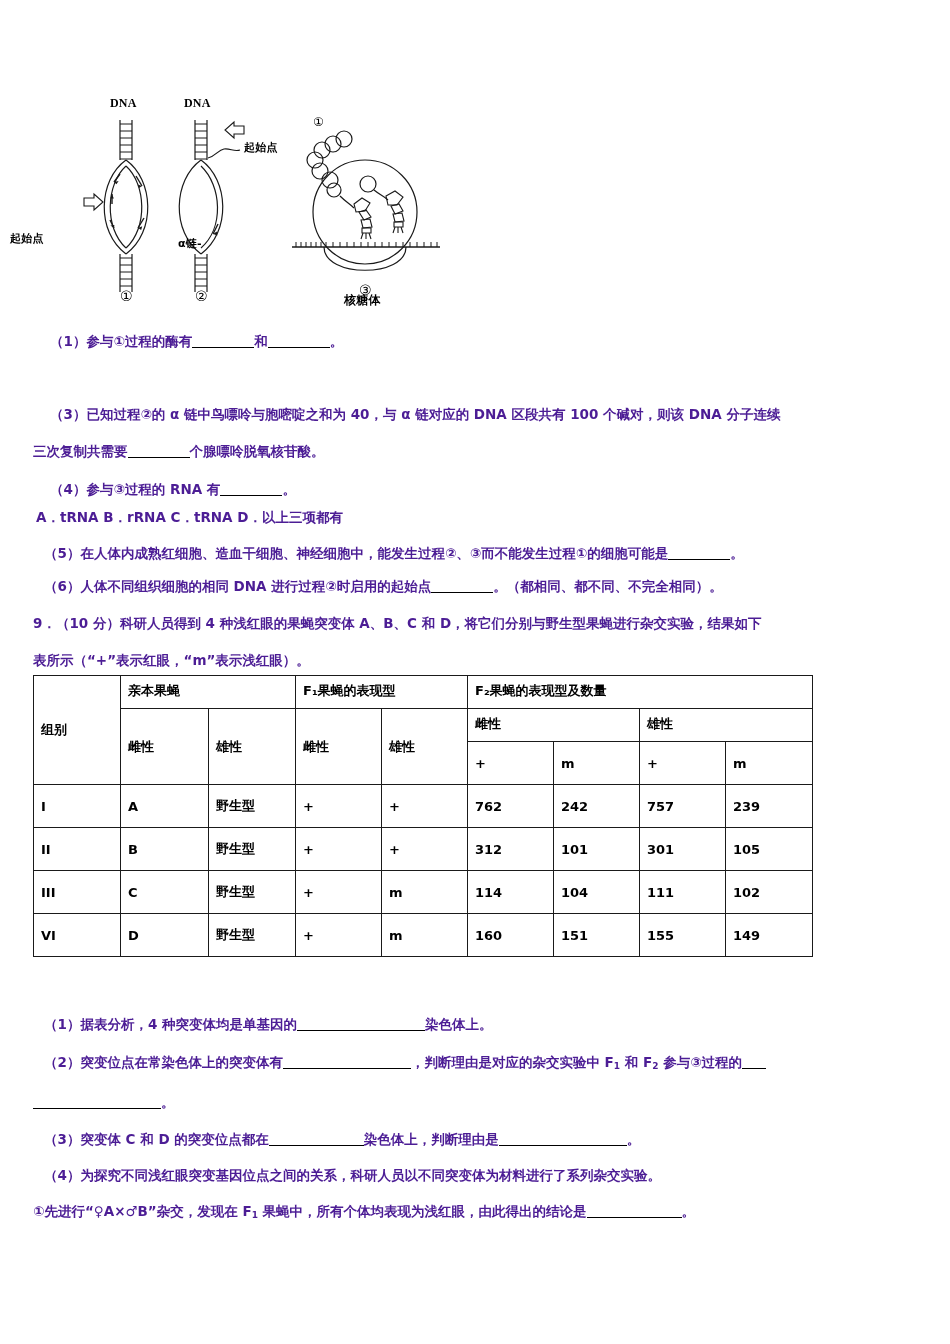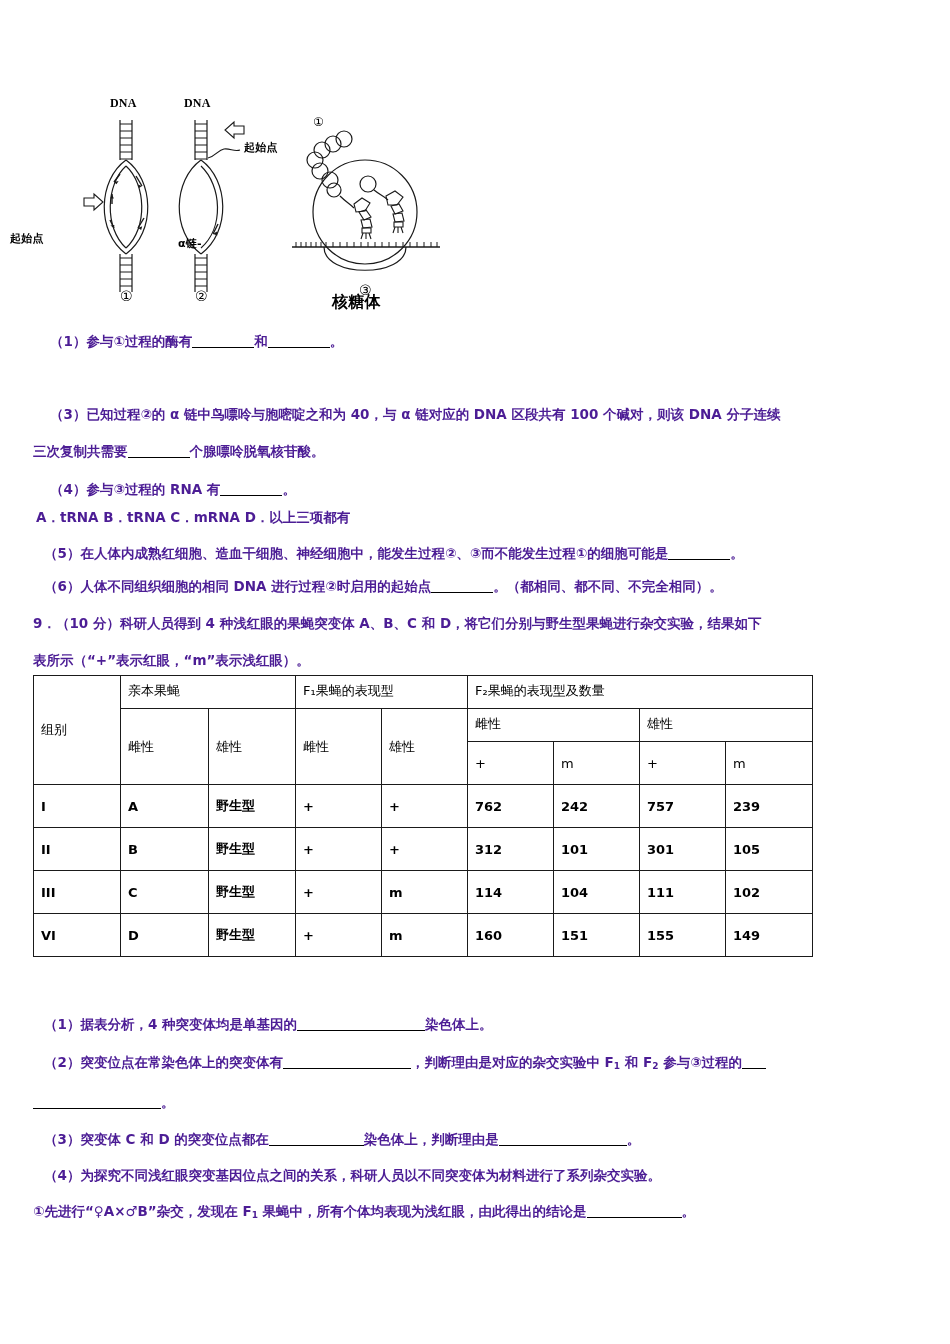--- a/index.html
+++ b/index.html
@@ -80,21 +80,21 @@
     font-family: "DejaVu Sans", "Liberation Sans", sans-serif;
     font-size: 13px;
     font-weight: bold;
   }
   table.data td {
     border: 1px solid #1a1a1a;
     padding: 4px 7px;
     vertical-align: middle;
     height: 22px;
   }
-  table.data td.hd { font-weight: normal; margin-left: 32px; }
+  table.data td.hd { font-weight: bold; margin-left: 32px; }
   table.data td.tall { height: 56px; }
   table.data td.row { height: 34px; }
   table.data td.top { vertical-align: top; padding-top: 6px; }
   table.data td.mid { vertical-align: middle; }
 </style>
 </head>
 <body>
 
 <div class="page">
 
@@ -230,21 +230,21 @@
 
         <path d="M276,155 C276,186 358,186 358,155"></path>
       </g>
     </svg>
 
     <span class="fig-label" style="left:62px; top:4px;">DNA</span>
     <span class="fig-label" style="left:136px; top:4px;">DNA</span>
     <span class="fig-label fig-cn" style="left:196px; top:8px;">起始点</span>
     <span class="fig-label fig-cn" style="left:-38px; top:99px;">起始点</span>
     <span class="fig-label fig-cn" style="left:130px; top:104px;">α链-</span>
-    <span class="fig-label fig-cn" style="left:284px; top:160px; font-size:16px;font-family:Liberation Mono, monospace;">核糖体</span>
+    <span class="fig-label fig-cn" style="left:296px; top:160px; font-size:12px;font-family:Liberation Mono, monospace;">核糖体</span>
     <span class="fig-label circled" style="left:72px; top:196px;">①</span>
     <span class="fig-label circled" style="left:147px; top:196px;">②</span>
     <span class="fig-label circled" style="left:311px; top:190px;">③</span>
     <span class="fig-label circled" style="left:265px; top:23px; font-size:12px;">①</span>
   </div>
 
   <div class="q-line" style="left:50px; top:333px;">
     <span>（1）参与①过程的酶有</span><span class="blank-s"></span><span>和</span><span class="blank-s"></span><span>。</span>
   </div>
 
@@ -253,21 +253,21 @@
     <span>（3）已知过程②的 α 链中鸟嘌呤与胞嘧啶之和为 40，与 α 链对应的 DNA 区段共有 100 个碱对，则该 DNA 分子连续</span>
   </div>
   <div class="q-line" style="left:33px; top:443px;">
     <span>三次复制共需要</span><span class="blank-s"></span><span>个腺嘌呤脱氧核苷酸。</span>
   </div>
 
   <div class="q-line" style="left:50px; top:481px;">
     <span>（4）参与③过程的 RNA 有</span><span class="blank-s"></span><span>。</span>
   </div>
 
-  <div class="q-line" style="left:36px; top:509px;">A．tRNA      B．tRNA        C．mRNA        D．以上三项都有</div>
+  <div class="q-line" style="left:36px; top:509px;">A．tRNA      B．rRNA        C．tRNA        D．以上三项都有</div>
 
   <div class="q-line" style="left:44px; top:545px;">
     <span>（5）在人体内成熟红细胞、造血干细胞、神经细胞中，能发生过程②、③而不能发生过程①的细胞可能是</span><span class="blank-s"></span><span>。</span>
   </div>
 
   <div class="q-line" style="left:44px; top:578px;">
     <span>（6）人体不同组织细胞的相同 DNA 进行过程②时启用的起始点</span><span class="blank-s"></span><span>。（都相同、都不同、不完全相同）。</span>
   </div>
 
   <div class="q-line" style="left:33px; top:615px;">9．（10 分）科研人员得到 4 种浅红眼的果蝇突变体 A、B、C 和 D，将它们分别与野生型果蝇进行杂交实验，结果如下</div>

